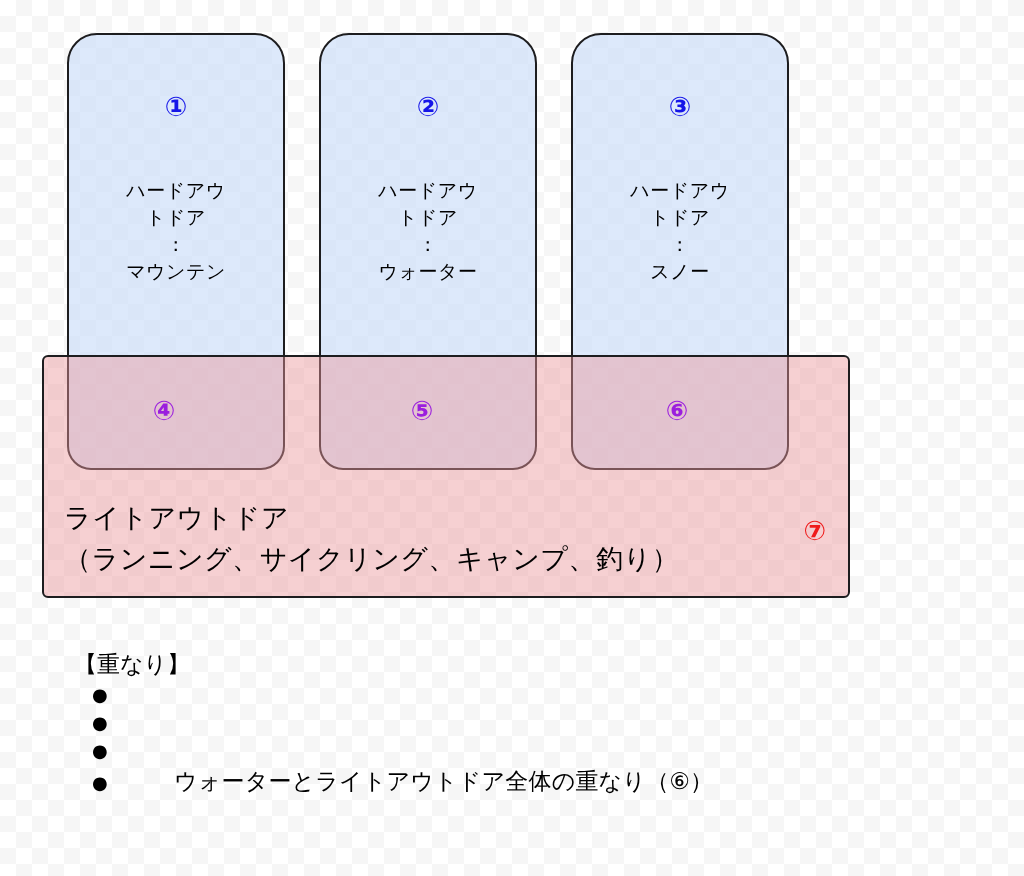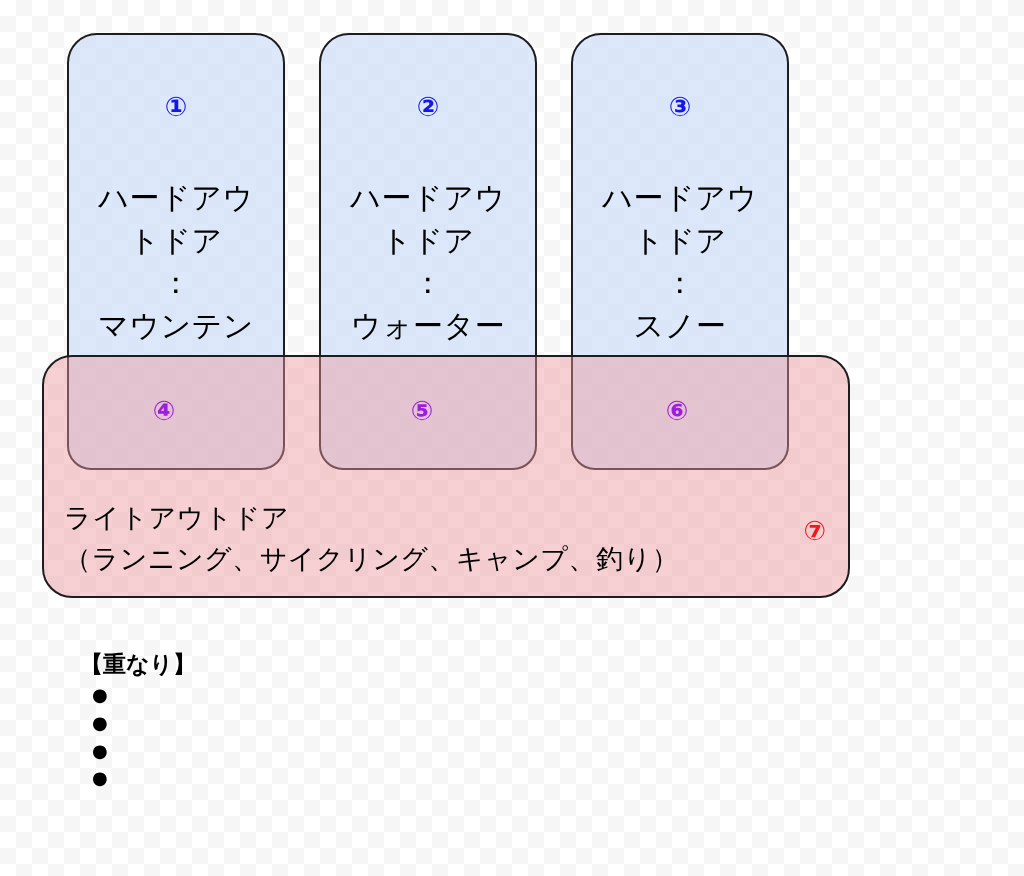--- a/index.html
+++ b/index.html
@@ -47,36 +47,36 @@
     color: #1616e8;
     font-weight: 700;
     letter-spacing: 0;
   }
   .hard-label {
     position: absolute;
     top: 142px;
     left: 6px;
     right: 6px;
     text-align: center;
-    font-size: 30px;
+    font-size: 19px;
     line-height: 1.42;
     color: #000000;
     white-space: pre-line;
     letter-spacing: 0.5px;
   }
 
   
   #light-box {
     position: absolute;
     left: 42px;
     top: 355px;
     width: 808px;
     height: 243px;
     border: 2px solid #1d1d1f;
-    border-radius: 30px;
+    border-radius: 6px;
     background: rgba(235, 150, 155, 0.45);
     box-sizing: border-box;
   }
   #light-label {
     position: absolute;
     left: 20px;
     top: 141px;
     font-size: 27px;
     line-height: 1.5;
     color: #000000;
@@ -110,24 +110,24 @@
 
   
   #notes {
     position: absolute;
     left: 74px;
     top: 650px;
     width: 920px;
   }
   #notes-heading {
     font-size: 23px;
-    font-weight: 700;
+    font-weight: 400;
     color: #000000;
     line-height: 1.25;
-    margin: 0 0 2px 6px;
+    margin: 0 0 2px 0;
     letter-spacing: 0;
   }
   .note-row {
     display: flex;
     align-items: baseline;
     font-size: 23px;
     line-height: 1.55;
     color: #000000;
   }
   .note-bullet {
@@ -189,16 +189,17 @@
       <span class="note-bullet">●</span>
     </div>
     <div class="note-row">
       <span class="note-bullet">●</span>
     </div>
     <div class="note-row">
       <span class="note-bullet">●</span>
     </div>
     <div class="note-row">
       <span class="note-bullet">●</span>
+      <span class="note-text">ウォーターとライトアウトドア全体の重なり（⑥）</span>
     </div>
   </div>
 
 </div>
 
 </body></html>

